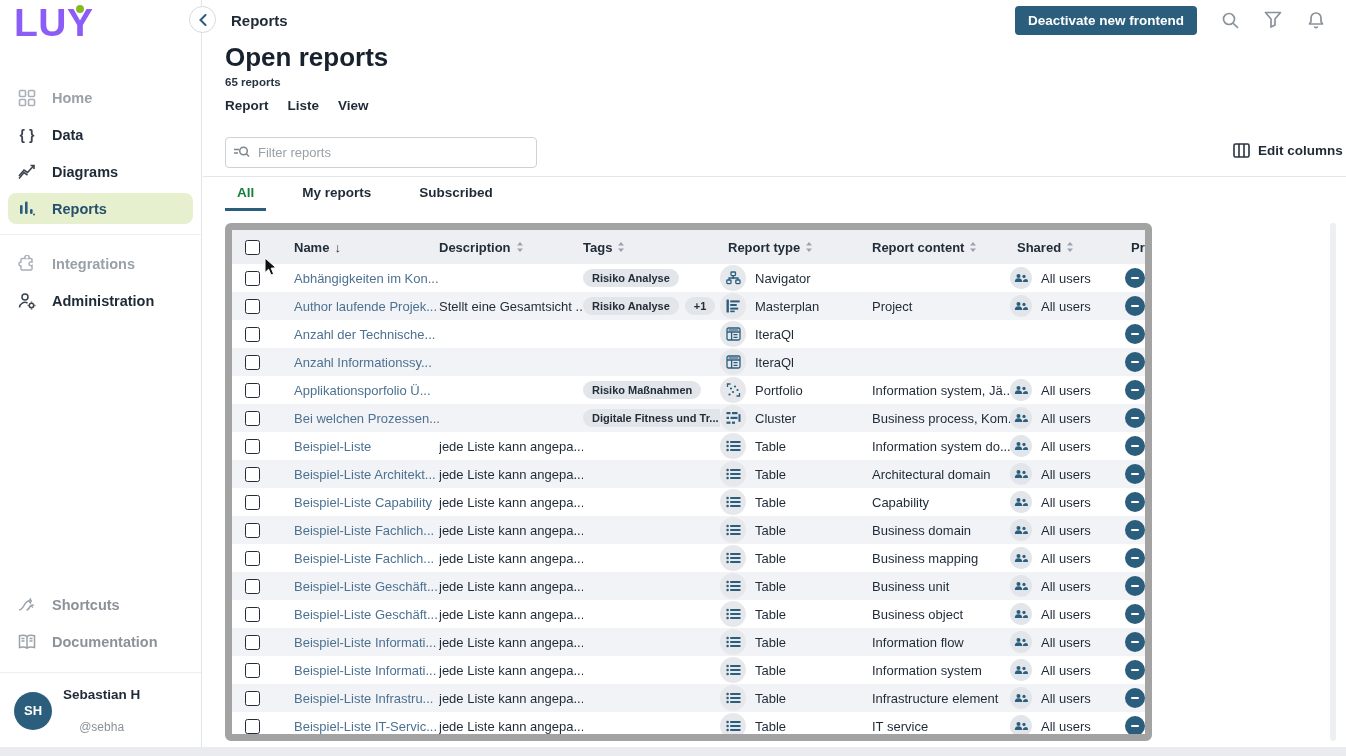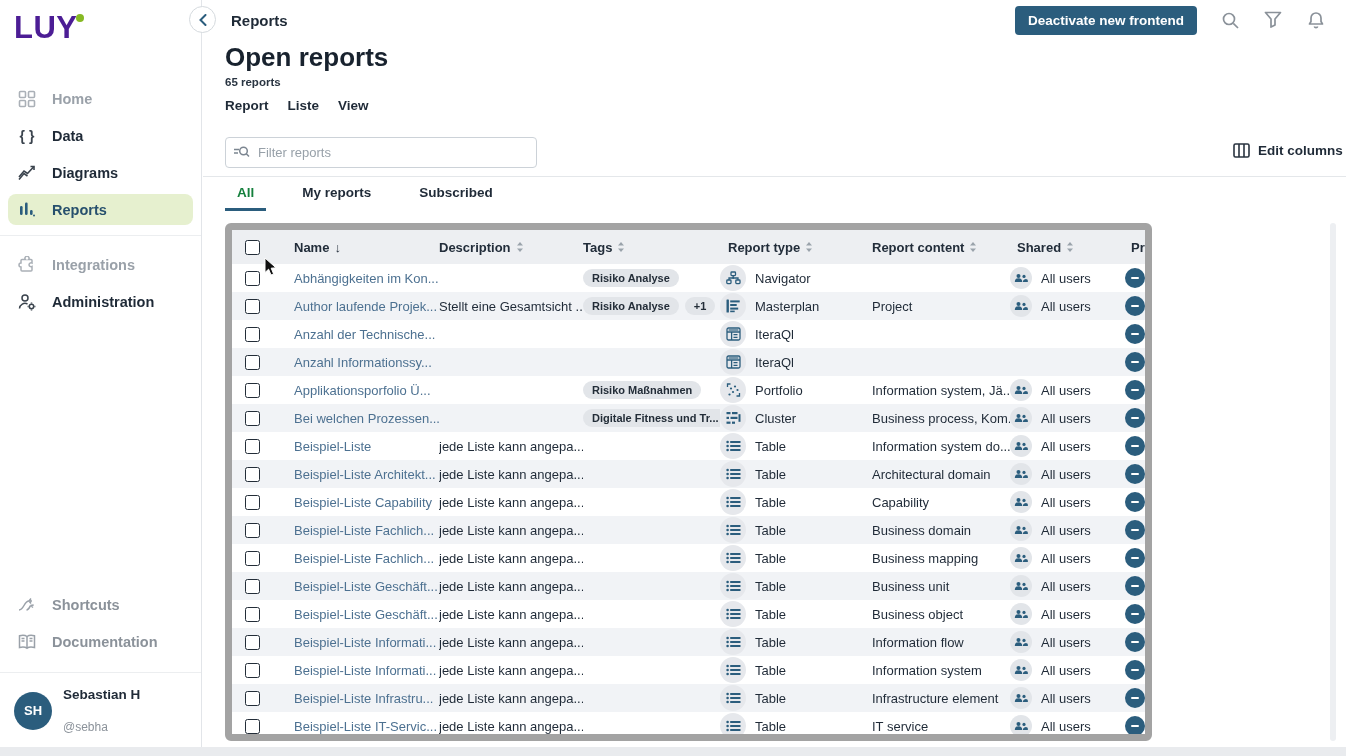--- a/index.html
+++ b/index.html
@@ -3,40 +3,40 @@
 <meta charset="utf-8">
 <style>
   * { box-sizing: border-box; margin: 0; padding: 0; }
   html,body { width:1346px; height:756px; overflow:hidden; }
   body { font-family:"Liberation Sans", sans-serif; background:#fff; color:#1f2a37; }
   .app { position:relative; width:1346px; height:756px; background:#fff; }
 
   
   .sidebar { position:absolute; left:0; top:0; width:202px; height:756px;
              border-right:1px solid #e2e5e9; display:flex; flex-direction:column; background:#fff; }
-  .logo { position:relative; margin:10px 0 0 14px; font-size:31px; font-weight:bold;
-          color:#4c1d95; letter-spacing:0.5px; width:90px; }
+  .logo { position:relative; margin:1px 0 0 14px; font-size:39px; font-weight:bold;
+          color:#8b5cf6; letter-spacing:0.5px; width:90px; }
   .logo .dot { position:absolute; left:62px; top:4px; width:8px; height:8px; border-radius:50%; background:#86b923; }
   .nav { margin-top:34px; }
   .nav-item { display:flex; align-items:center; height:37px; padding-left:17px; gap:15px;
               font-size:14.5px; font-weight:bold; color:#1f2a37; cursor:pointer; }
   .nav-item .nicon { width:20px; height:20px; display:flex; align-items:center; justify-content:center; color:#3a434d; }
   .nav-item.disabled { color:#9aa1a9; }
   .nav-item.disabled .nicon { color:#aab0b7; }
   .nav-item.active { background:#e6f0cf; border-radius:8px; margin:3px 8px; height:31px; padding-left:9px; color:#27506d; }
   .nav-item.active .nicon { color:#2b5d7d; }
   .nav-divider { border-top:1px solid #ecee f0; border-top:1px solid #eceef0; margin:10px 0; }
   .side-spacer { flex:1; }
   .side-foot .nav-item { color:#8b929a; }
   .side-foot .nav-item .nicon { color:#9aa1a9; }
   .user-box { border-top:1px solid #eceef0; margin-top:12px; padding:14px 0 22px 14px; display:flex; align-items:center; gap:11px; }
   .user-avatar { width:38px; height:38px; border-radius:50%; background:#2b5d7d; color:#fff;
                  display:flex; align-items:center; justify-content:center; font-size:13px; font-weight:bold; }
   .user-name { font-size:13.5px; font-weight:bold; color:#1f2a37; }
-  .user-handle { font-size:12px; color:#8b929a; margin-top:18px; }
+  .user-handle { font-size:12px; color:#8b929a; margin-top:18px;text-align:center; }
 
   
   .topbar { position:absolute; left:203px; top:0; width:1143px; height:40px; display:flex; align-items:center; background:#fff; }
   .collapse-btn { position:absolute; left:-14px; top:6px; width:27px; height:27px; border-radius:50%;
                   background:#fff; border:1px solid #d5dade; display:flex; align-items:center; justify-content:center;
                   color:#2b5d7d; cursor:pointer; }
   .topbar-title { margin-left:28px; font-size:15px; font-weight:bold; color:#1f2a37; }
   .topbar-right { margin-left:auto; display:flex; align-items:center; gap:24px; padding-right:20px; }
   .deactivate-btn { background:#2b5d7d; color:#fff; border:none; border-radius:4px; font-family:inherit;
                     font-size:13.5px; font-weight:bold; padding:7px 13px; cursor:pointer; }

